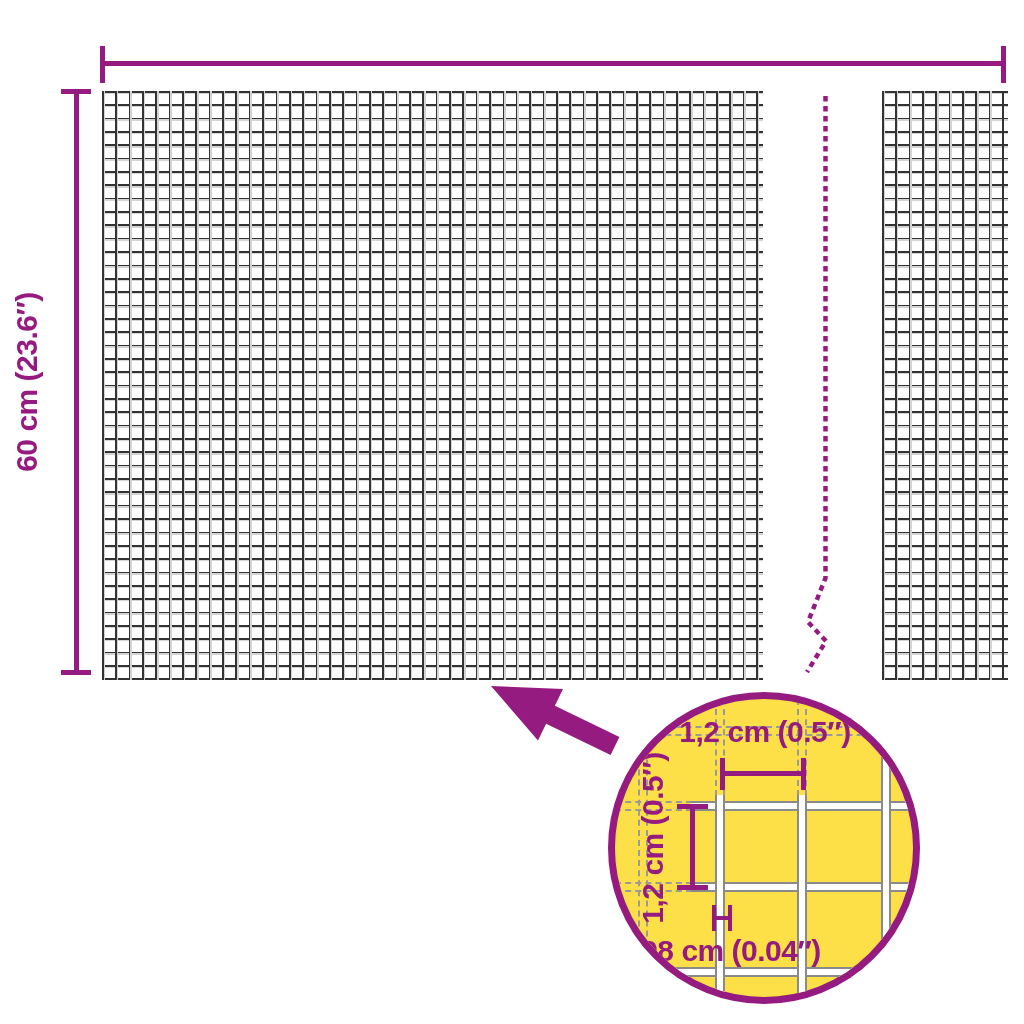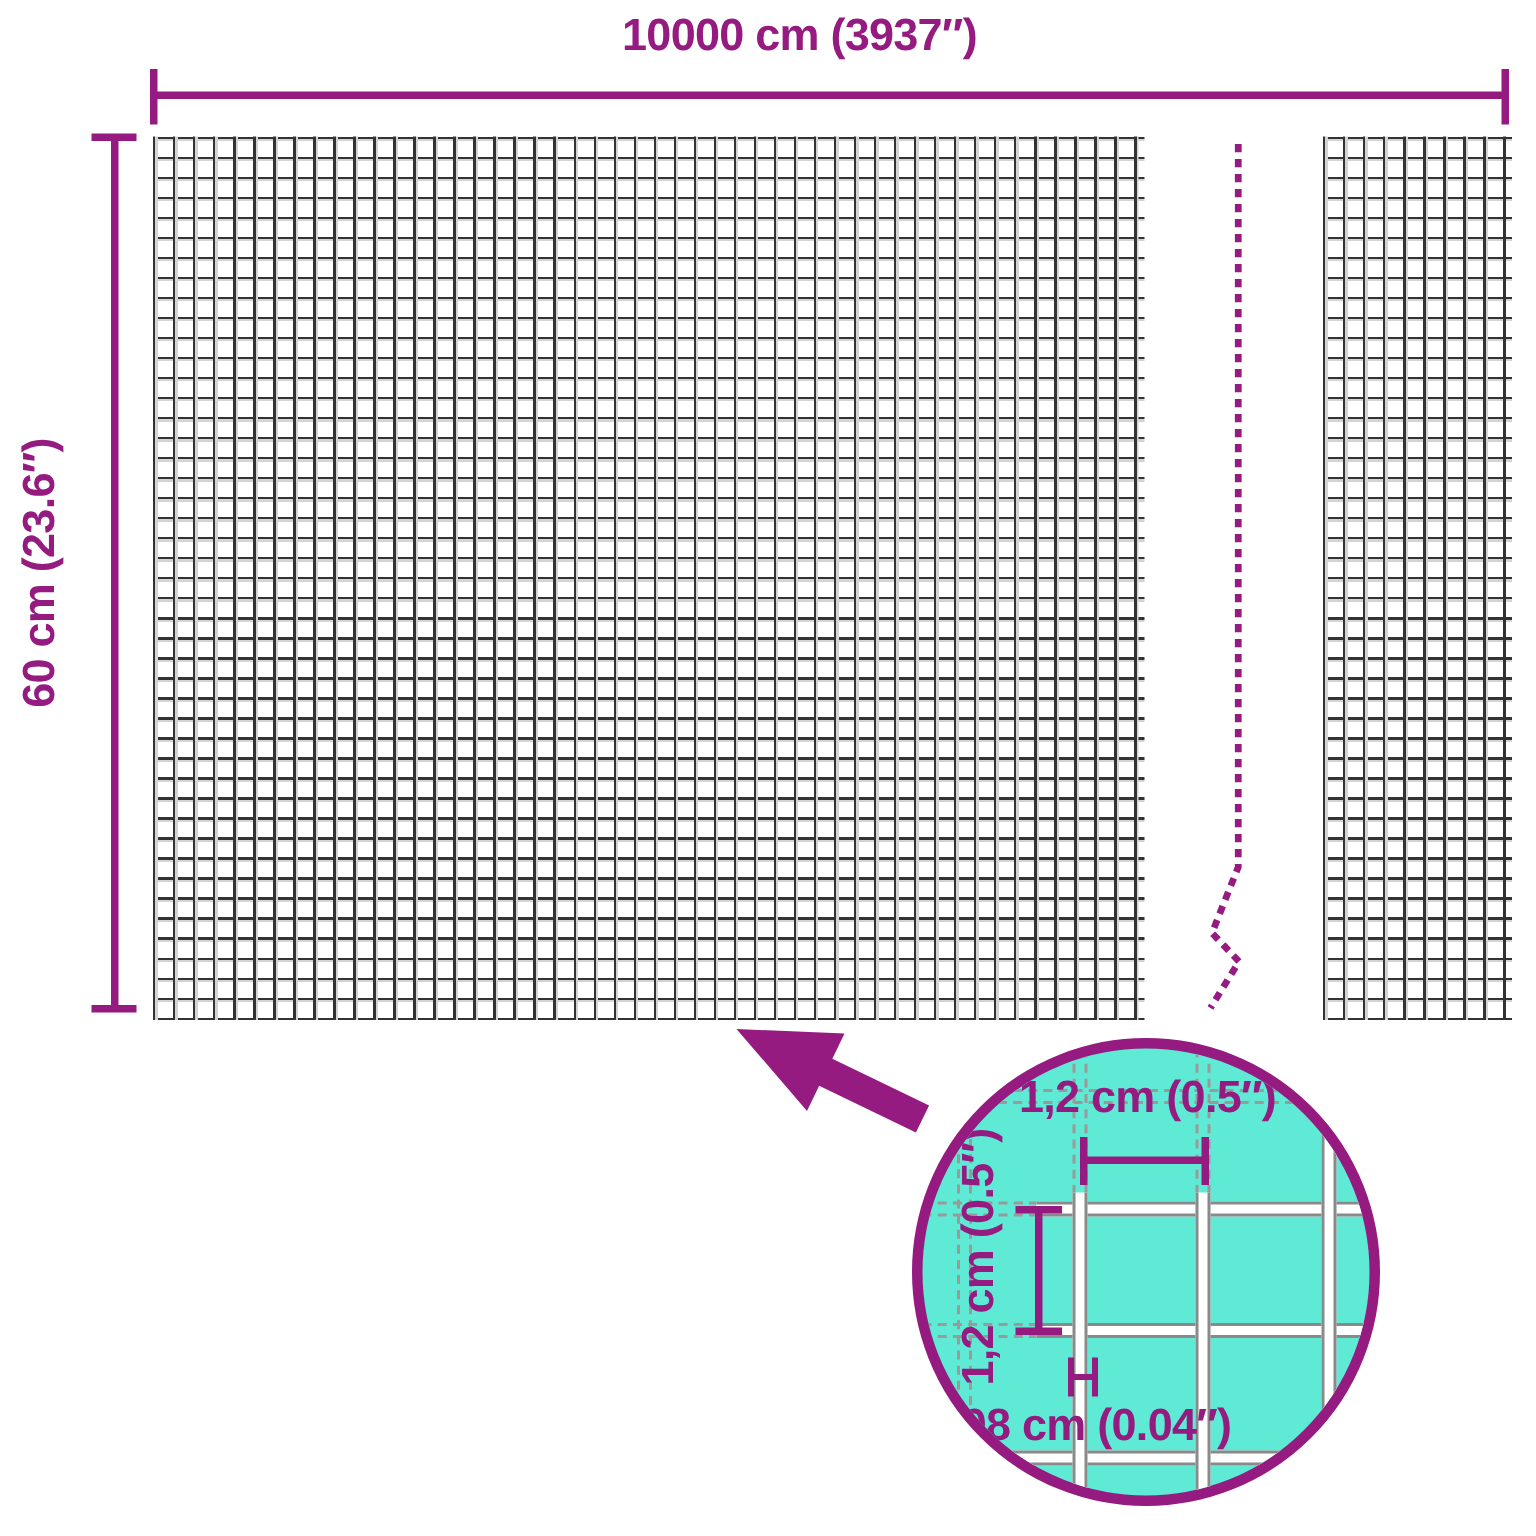--- a/index.html
+++ b/index.html
@@ -22,21 +22,21 @@
   
   .dim-label{
     position:absolute;color:#951B81;font-weight:bold;font-size:30px;line-height:32px;
     letter-spacing:-0.5px;text-align:center;white-space:nowrap;
   }
   .rot{transform:rotate(-90deg);}
   
   .zoom-circle{
     position:absolute;left:608px;top:692px;width:312px;height:312px;
     box-sizing:border-box;border:7px solid #951B81;border-radius:50%;
-    background:#5eead4;overflow:hidden;
+    background:#fde047;overflow:hidden;
   }
   .zoom-circle > *{position:absolute;}
   
   .wire-v{width:10px;box-sizing:border-box;background:#fff;
           border-left:2px solid #8a8a8a;border-right:2px solid #8a8a8a;}
   .wire-h{height:10px;box-sizing:border-box;background:#fff;
           border-top:2px solid #8a8a8a;border-bottom:2px solid #8a8a8a;}
   .wire-v-dash{width:10px;box-sizing:border-box;background:transparent;
           border-left:2px dashed #9a9a9a;border-right:2px dashed #9a9a9a;}
   .wire-h-dash{height:10px;box-sizing:border-box;background:transparent;
@@ -75,21 +75,20 @@
       <line x1="76.5" y1="91" x2="76.5" y2="673" stroke="#951B81" stroke-width="5"></line>
       <line x1="61" y1="91.5" x2="91" y2="91.5" stroke="#951B81" stroke-width="5"></line>
       <line x1="61" y1="672.5" x2="91" y2="672.5" stroke="#951B81" stroke-width="5"></line>
     </g>
 
     <polyline points="825.5,96 825.5,578 808,622 826,641 807,672" fill="none" stroke="#951B81" stroke-width="4.5" stroke-dasharray="5.5 4.5"></polyline>
 
     <polygon points="491,686 563,689 554.9,705.8 619.4,737 610.6,755 546.1,723.8 538,740.6" fill="#951B81"></polygon>
   </svg>
 
-  <div class="dim-label" style="left:333px;top:8px;width:400px;">10000 cm (3937″)</div>
   <div class="dim-label rot" style="left:-93px;top:364px;width:240px;height:36px;line-height:36px;">60 cm (23.6″)</div>
 
   <div class="zoom-circle">
 
     <div class="wire-h-dash" style="left:0;top:27px;width:298px;"></div>
     <div class="wire-v-dash" style="left:23px;top:0;height:298px;"></div>
     <div class="wire-v-dash" style="left:100px;top:0;height:97px;"></div>
     <div class="wire-v-dash" style="left:182px;top:0;height:97px;"></div>
     <div class="wire-h-dash" style="left:0;top:102px;width:77px;"></div>
     <div class="wire-h-dash" style="left:0;top:183px;width:77px;"></div>

